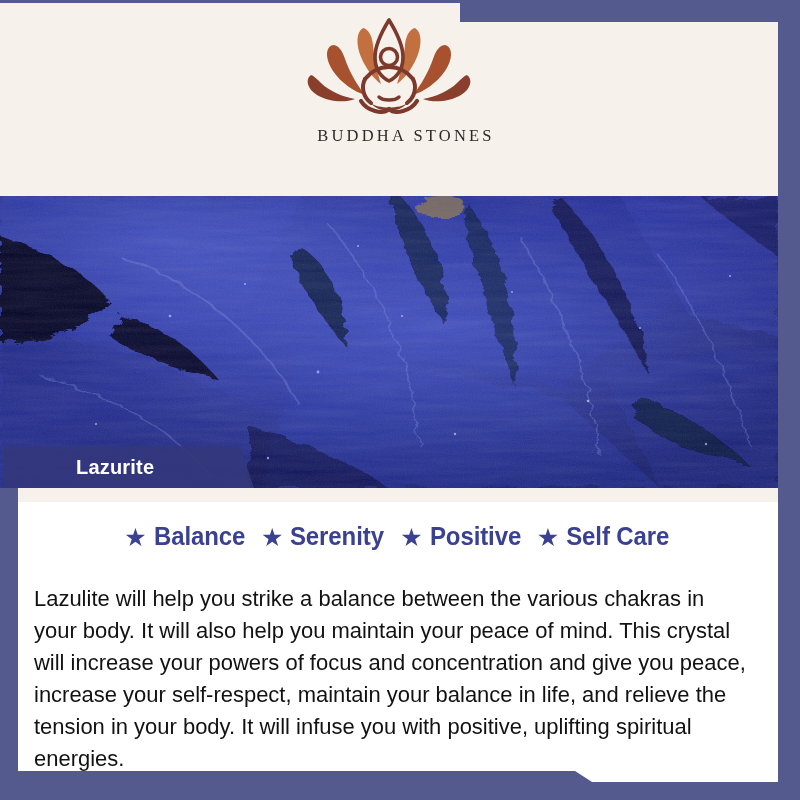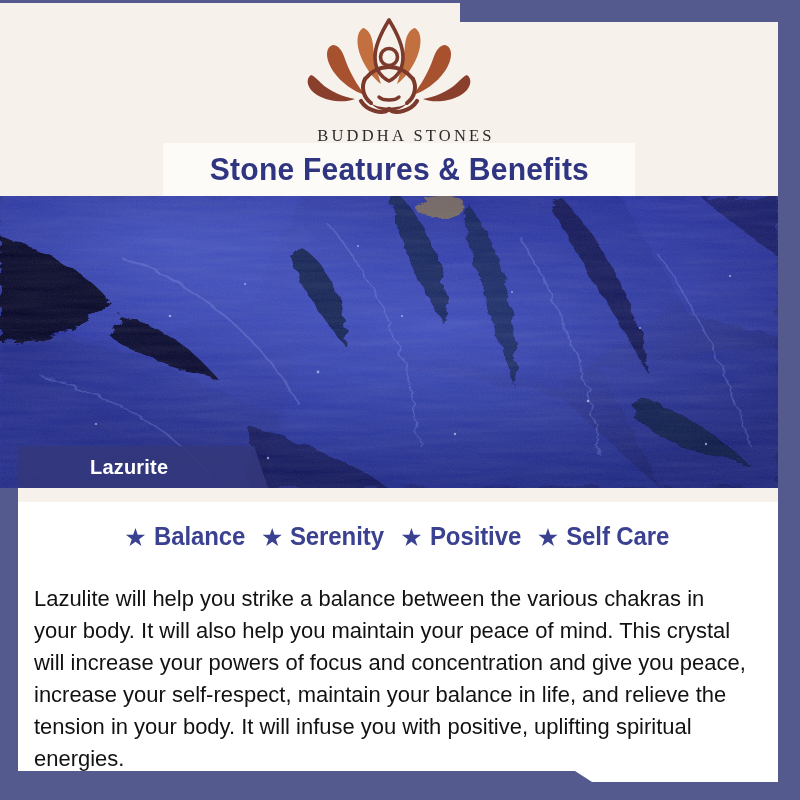--- a/index.html
+++ b/index.html
@@ -137,21 +137,21 @@
   }
   .stone-photo svg {
     display: block;
     width: 778px;
     height: 292px;
   }
 
   
   .stone-name-banner {
     position: absolute;
-    left: 18px;
+    left: 4px;
     bottom: 0;
     width: 250px;
     height: 42px;
     background: rgba(52, 57, 124, 0.90);
     clip-path: polygon(0 0, 236px 0, 250px 42px, 0 42px);
     display: flex;
     align-items: center;
     z-index: 5;
   }
   .stone-name-text {
@@ -274,23 +274,20 @@
 
             <path d="M76 80 C80 84 92 84 96 80" stroke="#7b3a2b" stroke-width="3.4"></path>
           </g>
         </svg>
       </span>
       <span class="logo-wordmark">BUDDHA STONES</span>
     </div>
 
   </div>
 
-  <div class="title-plaque">
-    <span class="title-text">Stone Features &amp; Benefits</span>
-  </div>
 
   <div class="stone-photo">
     <svg viewBox="0 0 778 292" preserveAspectRatio="none" xmlns="http://www.w3.org/2000/svg">
       <defs>
         <linearGradient id="baseGrad" x1="0" y1="0" x2="1" y2="1">
           <stop offset="0%" stop-color="#1c2585"></stop>
           <stop offset="40%" stop-color="#242e9c"></stop>
           <stop offset="70%" stop-color="#1a2178"></stop>
           <stop offset="100%" stop-color="#131a66"></stop>
         </linearGradient>

